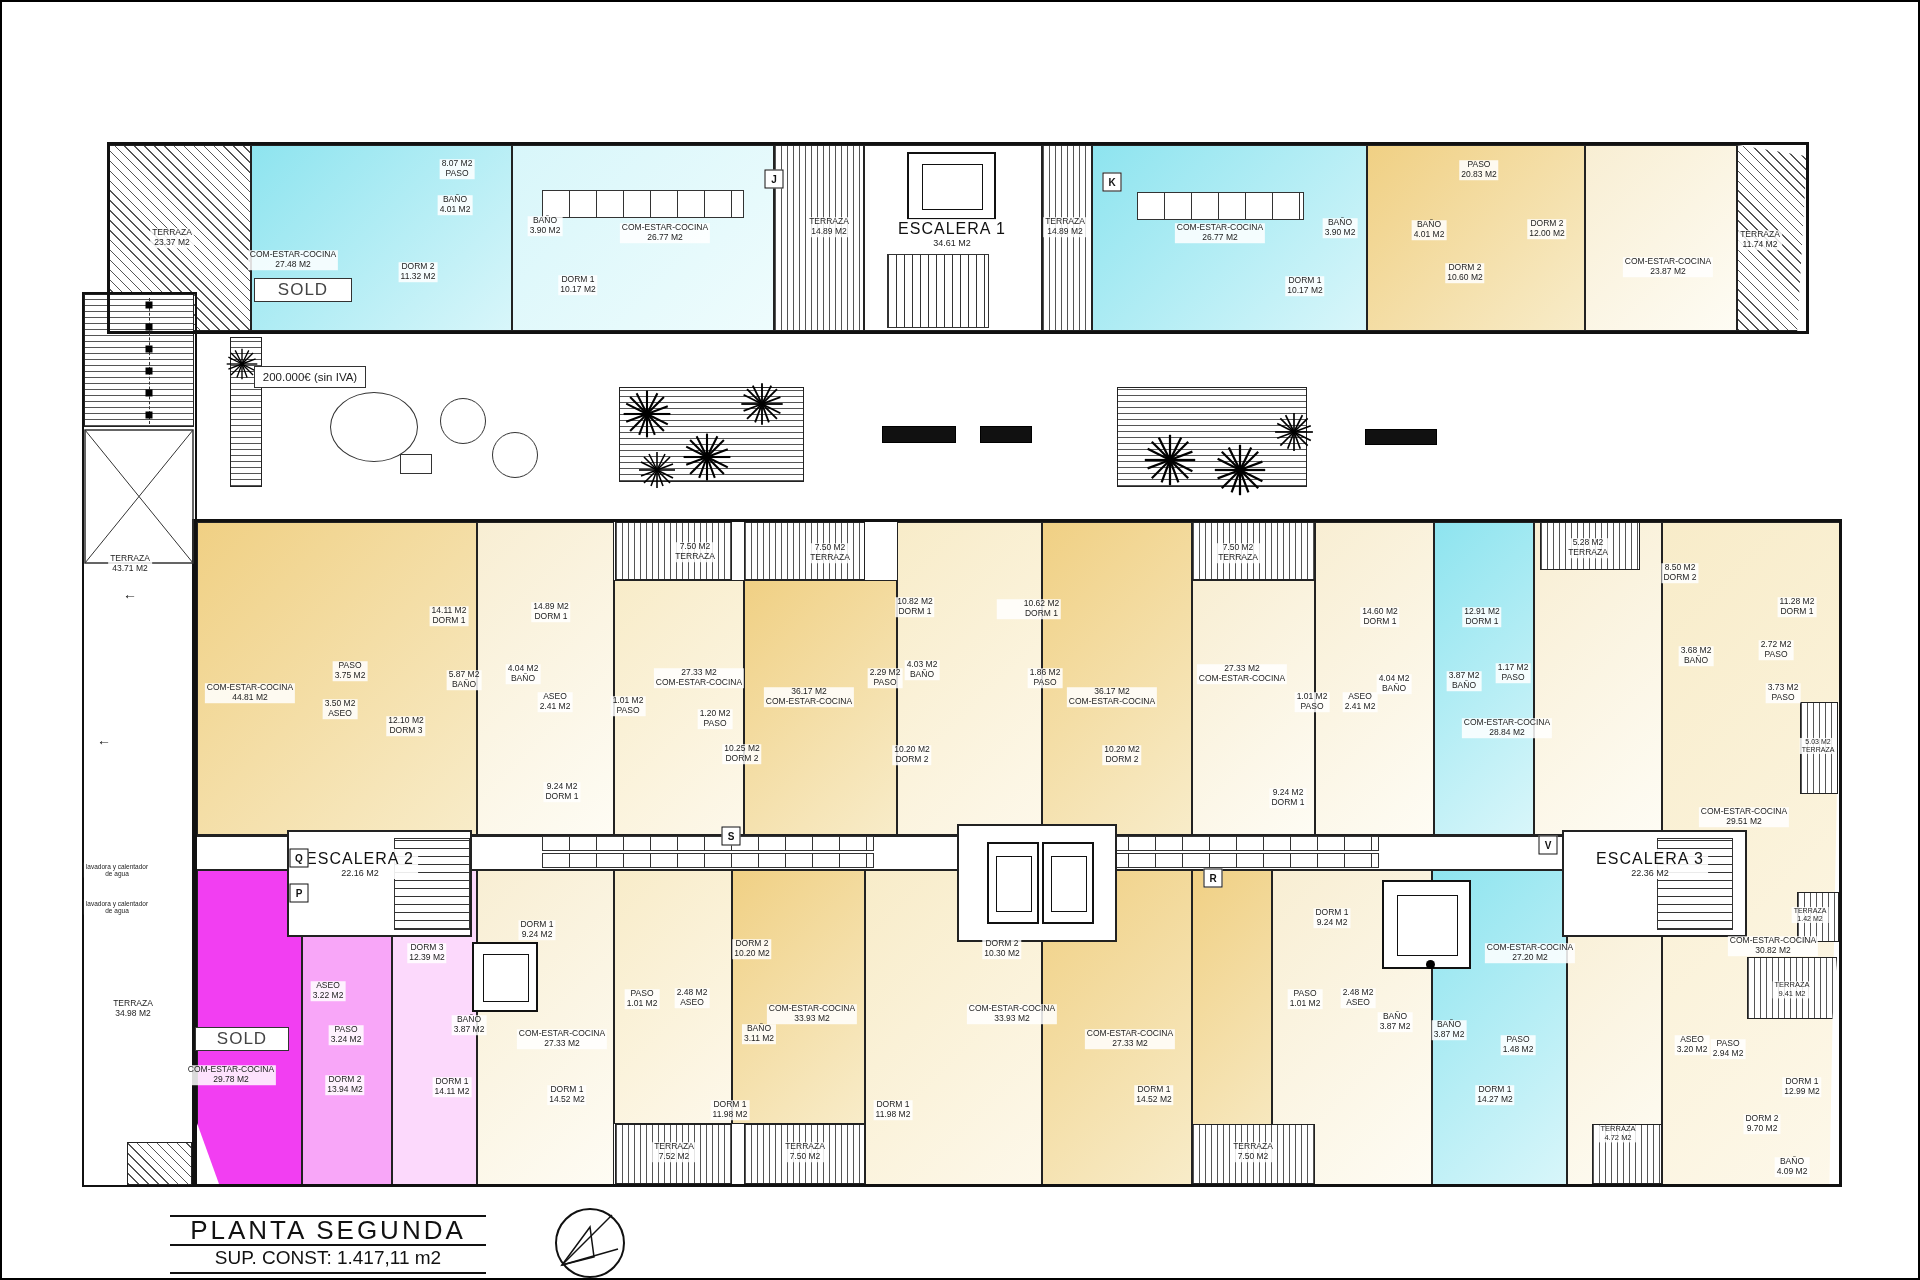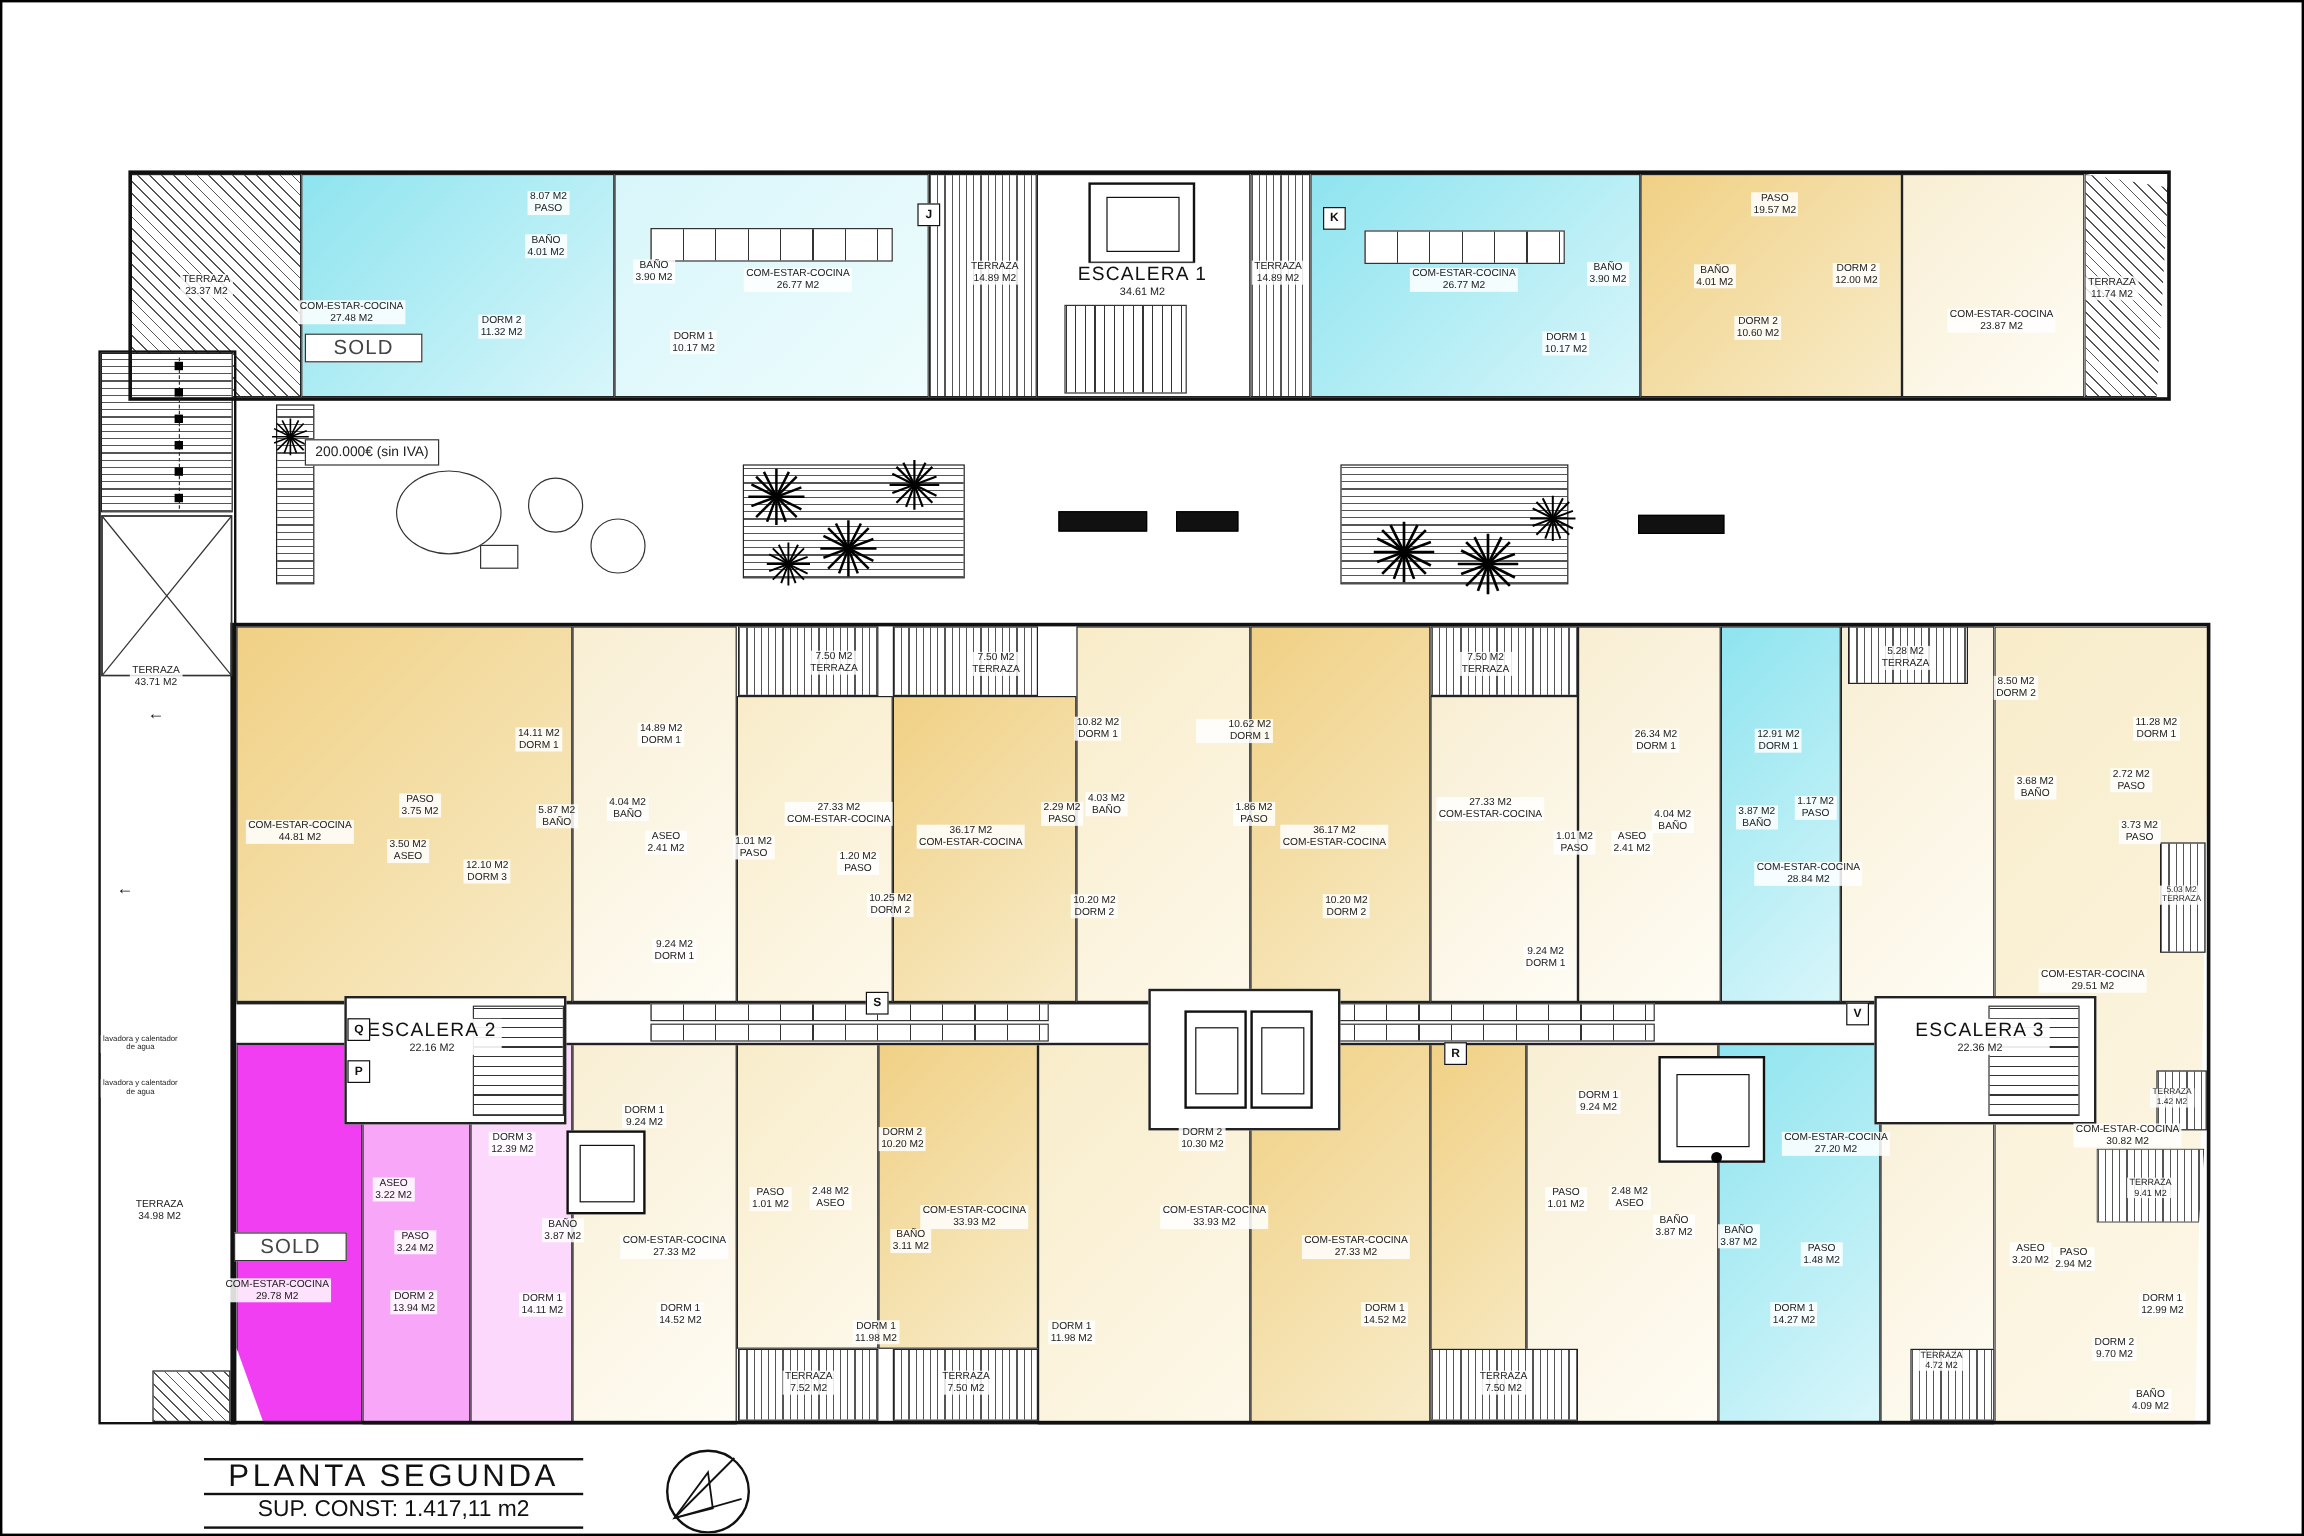--- a/index.html
+++ b/index.html
@@ -274,21 +274,21 @@
       <div class="rlabel" style="left: 1338px; top: 226px;">
         <div>BAÑO</div>
         <div>3.90 M2</div>
       </div>
       <div class="rlabel" style="left: 1303px; top: 284px;">
         <div>DORM 1</div>
         <div>10.17 M2</div>
       </div>
       <div class="rlabel" style="left: 1477px; top: 168px;">
         <div>PASO</div>
-        <div>19.57 M2</div>
+        <div>20.83 M2</div>
       </div>
       <div class="rlabel" style="left: 1427px; top: 228px;">
         <div>BAÑO</div>
         <div>4.01 M2</div>
       </div>
       <div class="rlabel" style="left: 1463px; top: 271px;">
         <div>DORM 2</div>
         <div>10.60 M2</div>
       </div>
       <div class="rlabel" style="left: 1545px; top: 227px;">
@@ -429,21 +429,21 @@
       </div>
       <div class="rlabel" style="left: 1286px; top: 796px;">
         <div>9.24 M2</div>
         <div>DORM 1</div>
       </div>
       <div class="rlabel" style="left: 1236px; top: 551px;">
         <div>7.50 M2</div>
         <div>TERRAZA</div>
       </div>
       <div class="rlabel" style="left: 1378px; top: 615px;">
-        <div>26.34 M2</div>
+        <div>14.60 M2</div>
         <div>DORM 1</div>
       </div>
       <div class="rlabel" style="left: 1392px; top: 682px;">
         <div>4.04 M2</div>
         <div>BAÑO</div>
       </div>
       <div class="rlabel" style="left: 1358px; top: 700px;">
         <div>ASEO</div>
         <div>2.41 M2</div>
       </div>

